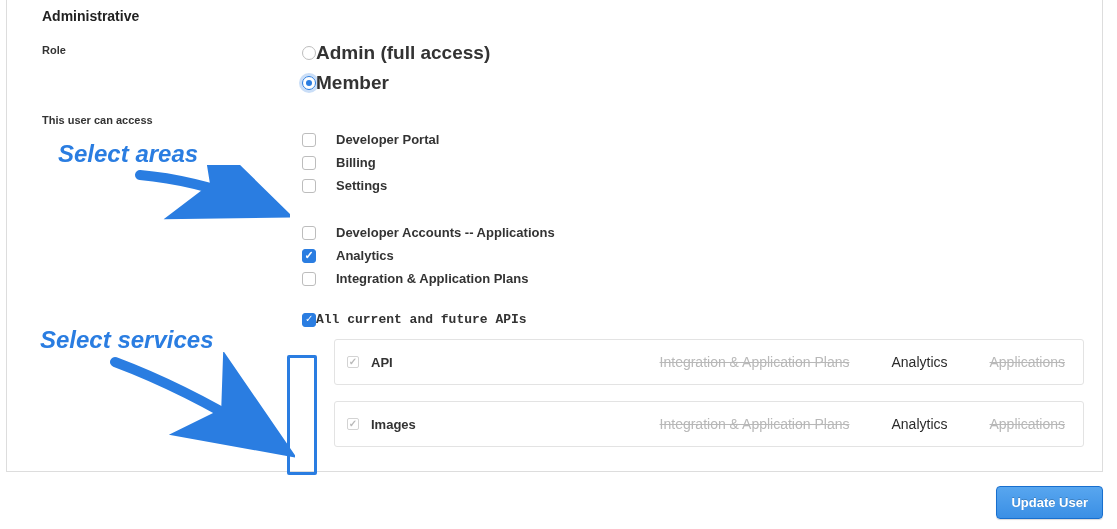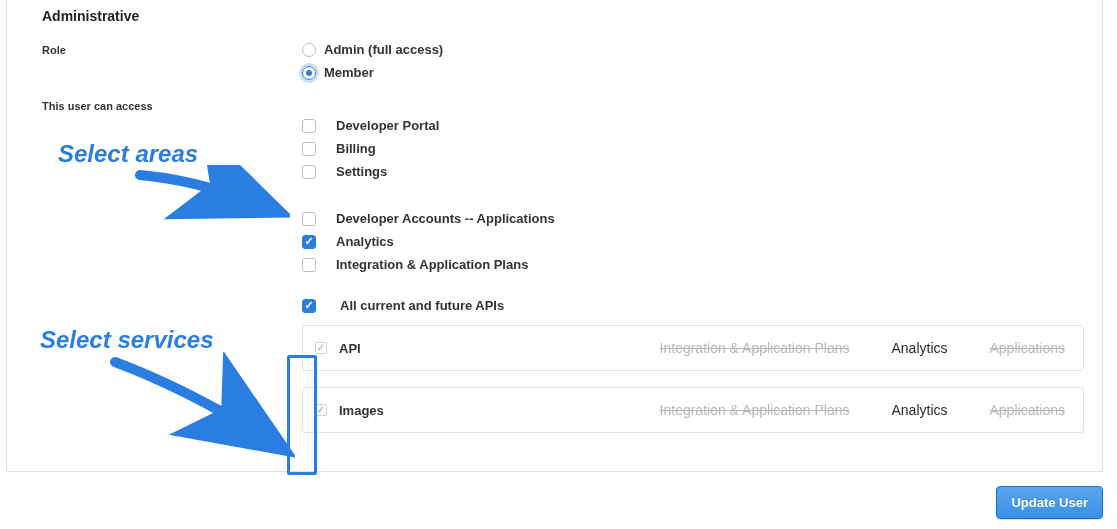--- a/index.html
+++ b/index.html
@@ -37,23 +37,23 @@
     flex-shrink: 0;
     font-weight: 700;
     font-size: 11px;
     color: #333;
     padding-top: 2px;
   }
   .role-options { }
   .role-option {
     display: flex;
     align-items: center;
-    gap: 8px;
-    font-weight: 700;
-    font-size: 13px;
+    gap: 0;
+    font-weight: 700;
+    font-size: 19px;
     color: #333;
     margin-bottom: 8px;
   }
   .radio {
     width: 14px; height: 14px;
     border-radius: 50%;
     border: 1.5px solid #bdbdbd;
     display: inline-flex;
     align-items: center; justify-content: center;
     box-sizing: border-box;
@@ -114,35 +114,37 @@
     content: "✓";
     color: #b9b9b9;
   }
 
   .spacer { height: 20px; }
 
   .all-apis {
     margin-top: 26px;
     display: flex;
     align-items: center;
-    gap: 24px;
+    gap: 0;
     font-weight: 700;
     margin-bottom: 12px;
+    font-family: Liberation Mono, monospace;
   }
 
   .service-row {
     border: 1px solid #e3e3e3;
     border-radius: 3px;
     display: flex;
     align-items: center;
     height: 44px;
     padding: 0 18px 0 12px;
     gap: 12px;
     margin-bottom: 16px;
     background: #fff;
+    margin-left: 32px;
   }
   .service-name {
     font-weight: 700;
     color: #333;
     flex: 1;
   }
   .perm {
     font-size: 14px;
     margin-left: 30px;
   }

